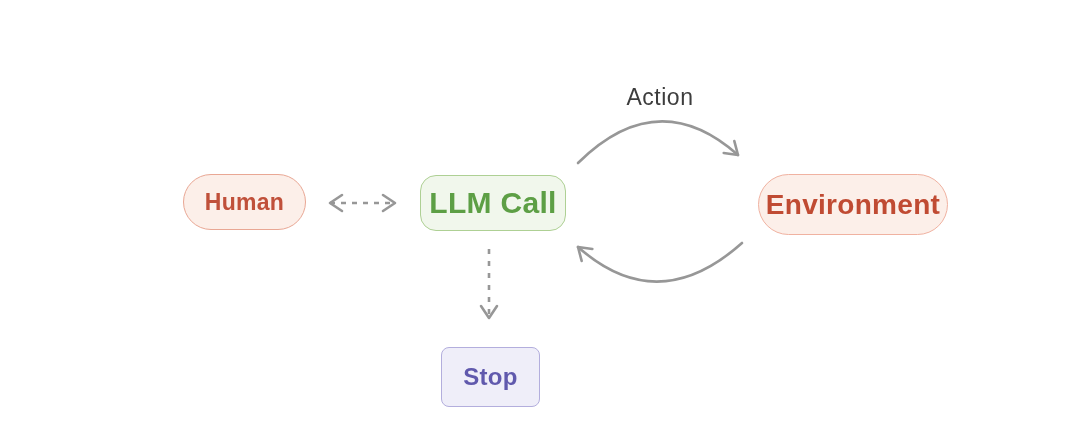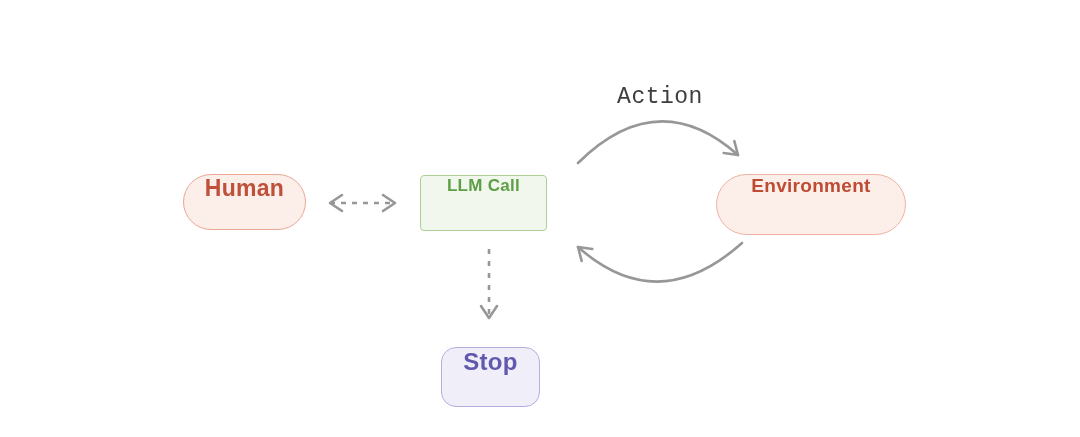--- a/index.html
+++ b/index.html
@@ -11,67 +11,67 @@
   .canvas {
     position: relative;
     width: 1080px;
     height: 437px;
     background: #ffffff;
     overflow: hidden;
   }
   .node {
     position: absolute;
     display: flex;
-    align-items: flex-start;
+    align-items: center;
     justify-content: center;
     font-weight: bold;
     letter-spacing: 0.3px;
     box-sizing: border-box;
   }
   .node-human {
     left: 183px; top: 174px; width: 123px; height: 56px;
     background: #fcefe9;
     border: 1.5px solid #e9a794;
     border-radius: 28px;
     color: #c0503a;
     font-size: 23px;
   }
   .node-llm {
-    left: 420px; top: 175px; width: 127px; height: 56px;
+    left: 420px; top: 175px; width: 146px; height: 56px;
     background: #f1f7ec;
     border: 1.5px solid #aed094;
-    border-radius: 4px;
+    border-radius: 16px;
     color: #5d9f45;
-    font-size: 17px;
+    font-size: 30px;
   }
   .node-environment {
-    left: 716px; top: 174px; width: 190px; height: 61px;
+    left: 758px; top: 174px; width: 190px; height: 61px;
     background: #fcefe9;
     border: 1.5px solid #f0b2a1;
     border-radius: 31px;
     color: #c04b33;
-    font-size: 19px;
+    font-size: 28px;
   }
   .node-stop {
     left: 441px; top: 347px; width: 99px; height: 60px;
     background: #efeef9;
     border: 1.5px solid #b3aedd;
-    border-radius: 15px;
+    border-radius: 8px;
     color: #6059ad;
     font-size: 24px;
   }
   .edge-label {
     position: absolute;
     width: 160px;
     text-align: center;
     color: #3d3d3d;
     font-size: 23px;
     letter-spacing: 0.5px;
   }
-  .edge-label-action { left: 580px; top: 84px; font-family: Liberation Mono, monospace; }
+  .edge-label-action { left: 580px; top: 84px; }
   .edge-label-feedback { left: 580px; top: 295px; }
   .arrows-layer {
     position: absolute;
     left: 0; top: 0;
     width: 1080px; height: 437px;
   }
   .watermark {
     position: absolute;
     right: 5px;
     top: 387px;

